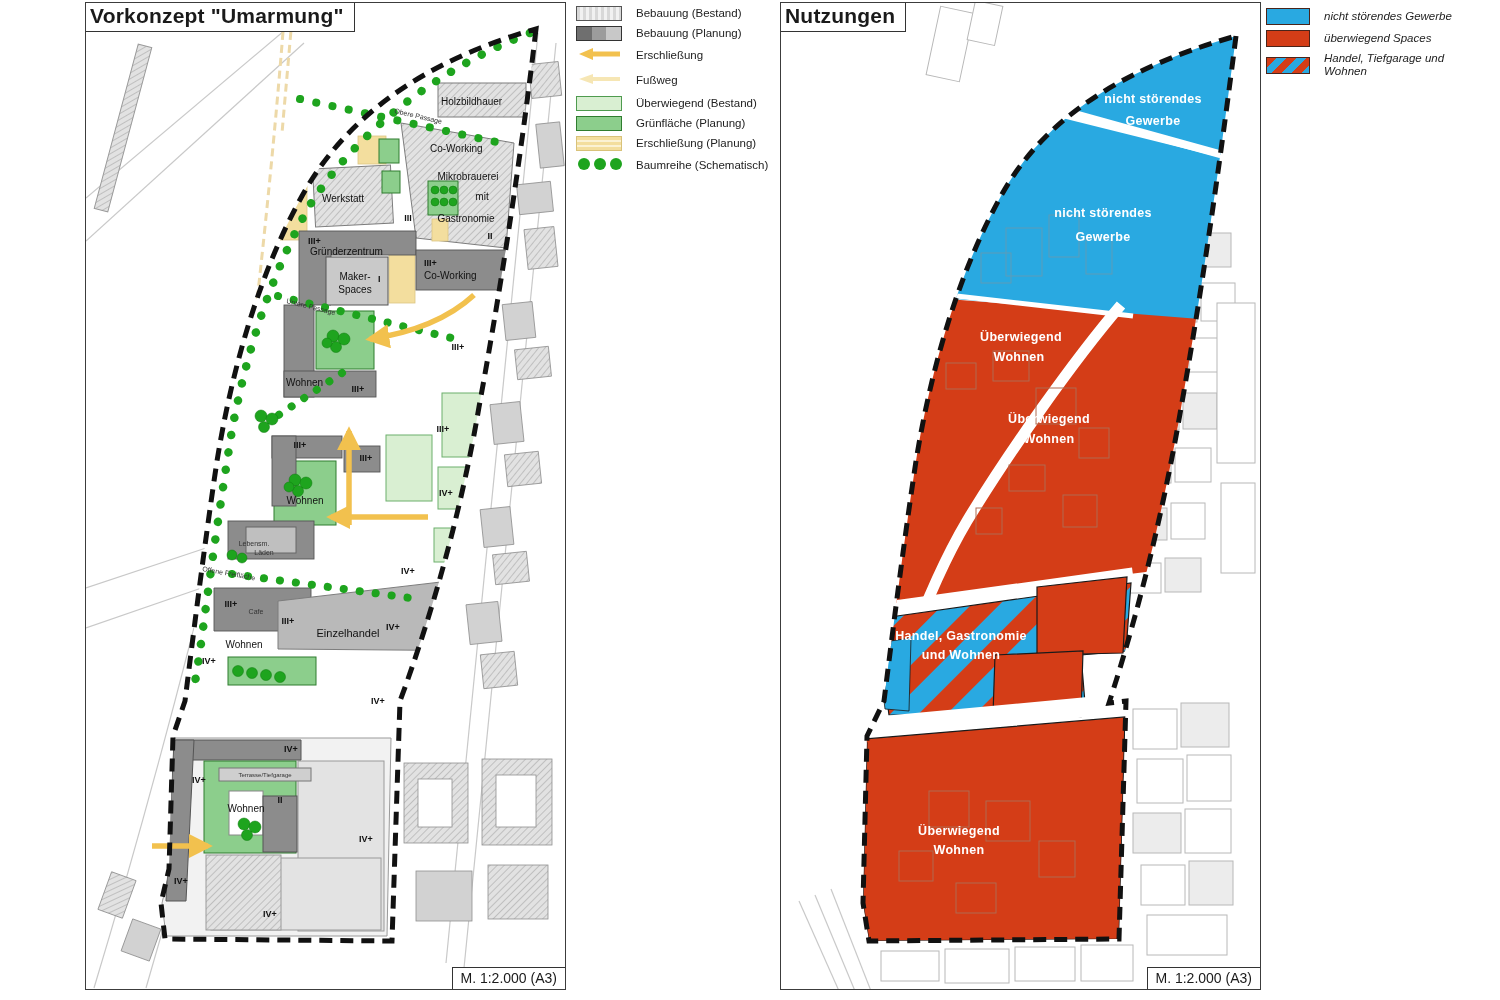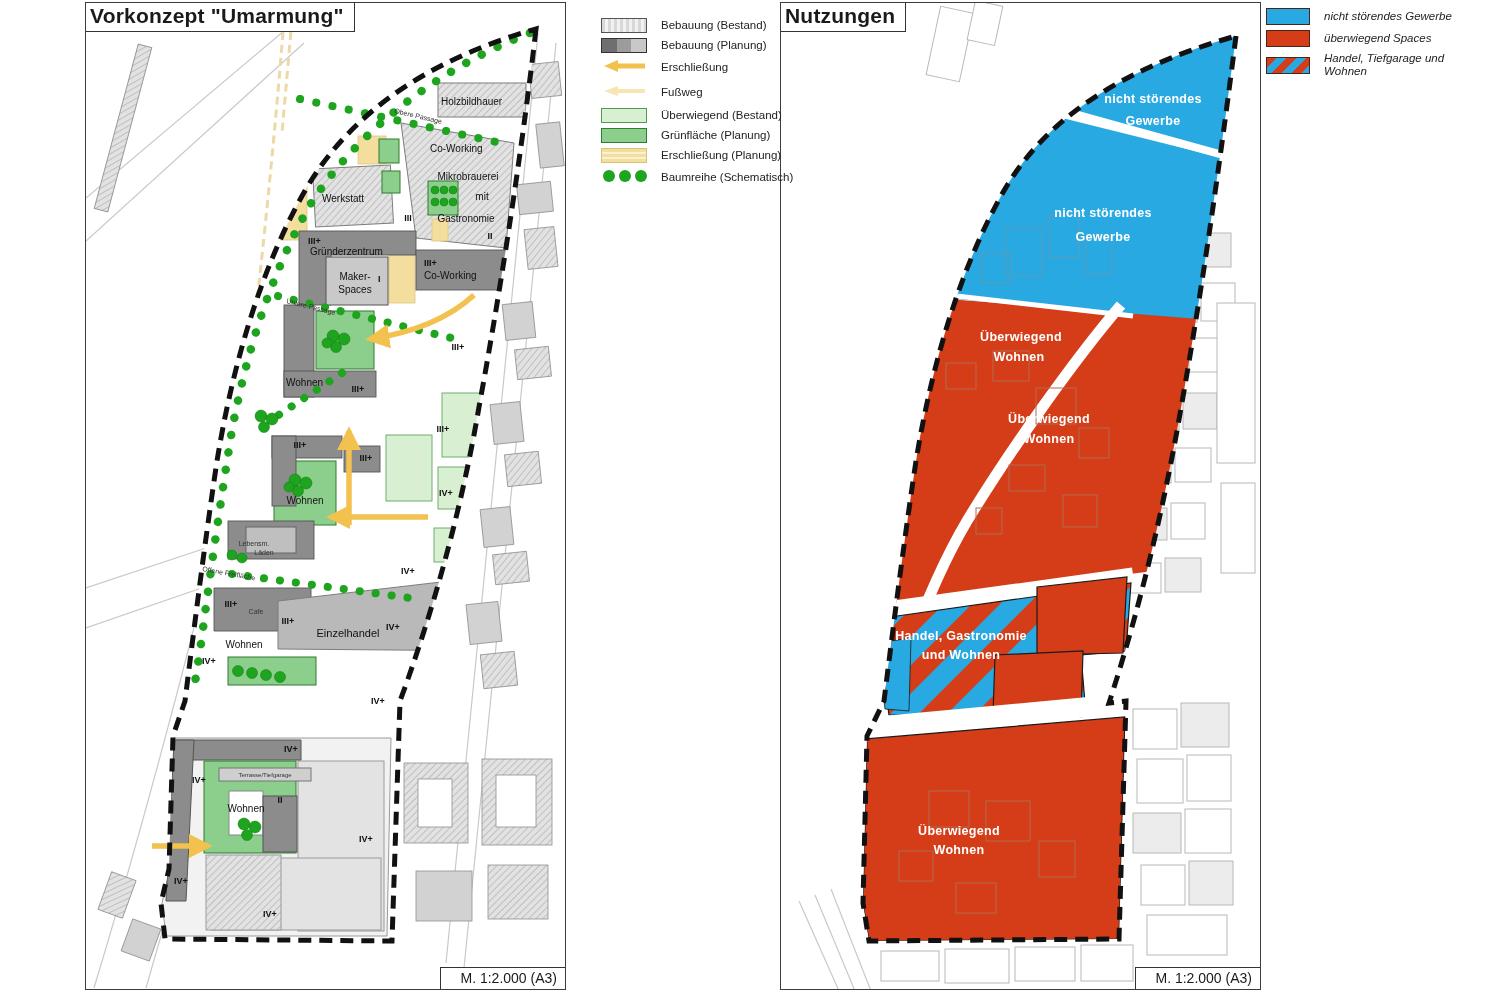--- a/index.html
+++ b/index.html
@@ -4,23 +4,23 @@
 <style>
   html,body{margin:0;padding:0;}
   body{width:1500px;height:1000px;position:relative;background:#fff;
        font-family:"Liberation Sans",sans-serif;color:#1a1a1a;overflow:hidden;}
   .panel{position:absolute;top:2px;width:479px;height:986px;border:1px solid #3c3c3c;background:#fff;}
   #left-panel{left:85px;}
   #right-panel{left:780px;}
   .title-box{position:absolute;top:0;left:0;background:#fff;border-right:1px solid #333;border-bottom:1px solid #333;
              padding:1px 10px 3px 4px;font-size:21px;font-weight:700;letter-spacing:.2px;z-index:5;}
   .scale-box{position:absolute;bottom:0;right:0;background:#fff;border-left:1px solid #333;border-top:1px solid #333;
-             padding:2px 8px 3px 20px;font-size:14px;z-index:5;}
+             padding:2px 8px 3px 8px;font-size:14px;z-index:5;}
   .legend{position:absolute;z-index:6;}
-  #legend-left{left:601px;top:6px;width:200px;margin-top:12px;}
+  #legend-left{left:576px;top:6px;width:200px;}
   #legend-right{left:1266px;top:8px;width:200px;font-style:italic;}
   .lrow{display:flex;align-items:center;margin-bottom:5px;}
   .lrow .sw{flex:0 0 auto;margin-right:14px;}
   .lrow .lbl{font-size:11.5px;color:#222;line-height:1.15;}
   .sw-box{width:46px;height:15px;border:1px solid #555;box-sizing:border-box;}
   .sw-bestand{background:repeating-linear-gradient(90deg,#d8d8d8 0 3px,#f1f1f1 3px 6px);}
   .sw-planung{background:linear-gradient(90deg,#6f6f6f 0 34%,#9c9c9c 34% 67%,#c8c8c8 67% 100%);border-color:#333;}
   .sw-gruen-b{background:#D9EFD2;border-color:#4f9b4f;}
   .sw-gruen-p{background:#8CCE8C;border-color:#2F7D2F;}
   .sw-platz{background:repeating-linear-gradient(0deg,#F3DE9E 0 3px,#FBF2D4 3px 5px);border-color:#d8c27a;}

